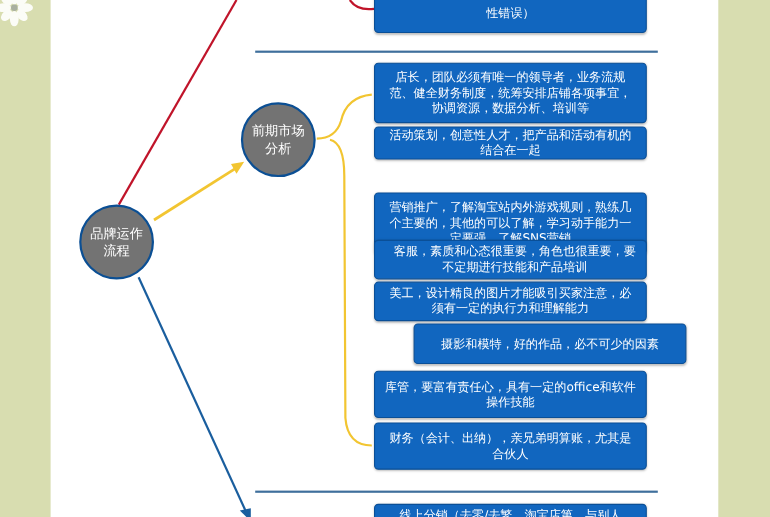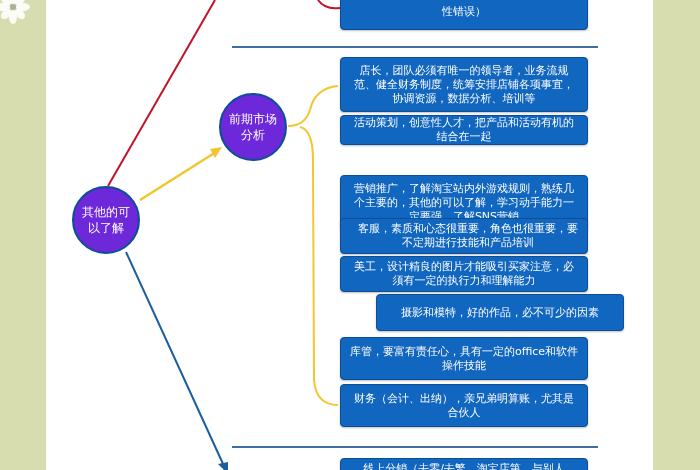--- a/index.html
+++ b/index.html
@@ -36,21 +36,21 @@
       width: 34px; height: 34px;
     }
     .lines-svg {
       position: absolute;
       left: 0; top: 0;
       width: 700px; height: 470px;
     }
     .node-circle {
       position: absolute;
       border-radius: 50%;
-      background: #6d28d9;
+      background: #737373;
       border: 2px solid #0b4f94;
       color: #ffffff;
       display: flex;
       align-items: center;
       justify-content: flex-end;
       text-align: center;
       font-size: 12px;
       line-height: 16px;
       box-sizing: border-box;
       padding: 6px;
@@ -121,21 +121,21 @@
   </svg>
 
   <div class="sep" style="top:46px;"></div>
   <div class="sep" style="top:446px;"></div>
 
   <div class="box" style="top:-14px; height:44px; align-items:flex-end; padding-bottom:10px;">
     <span>性错误）</span>
   </div>
 
   <div class="node-circle node-root">
-    <span>其他的可以了解</span>
+    <span>品牌运作流程</span>
   </div>
 
   <div class="node-circle node-market">
     <span>前期市场分析</span>
   </div>
 
   <div class="box" style="top:57px; height:55px;">
     <span>店长，团队必须有唯一的领导者，业务流规范、健全财务制度，统筹安排店铺各项事宜，协调资源，数据分析、培训等</span>
   </div>
   <div class="box" style="top:115px; height:30px;">

